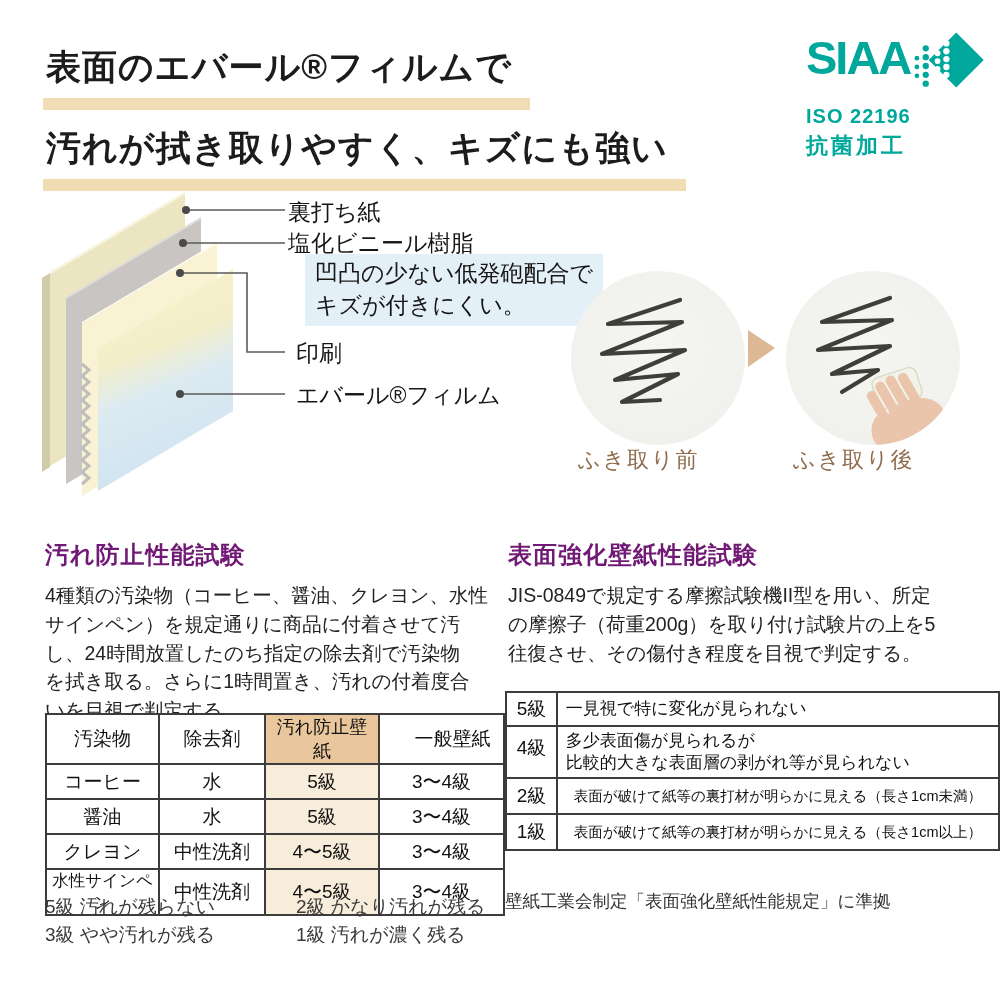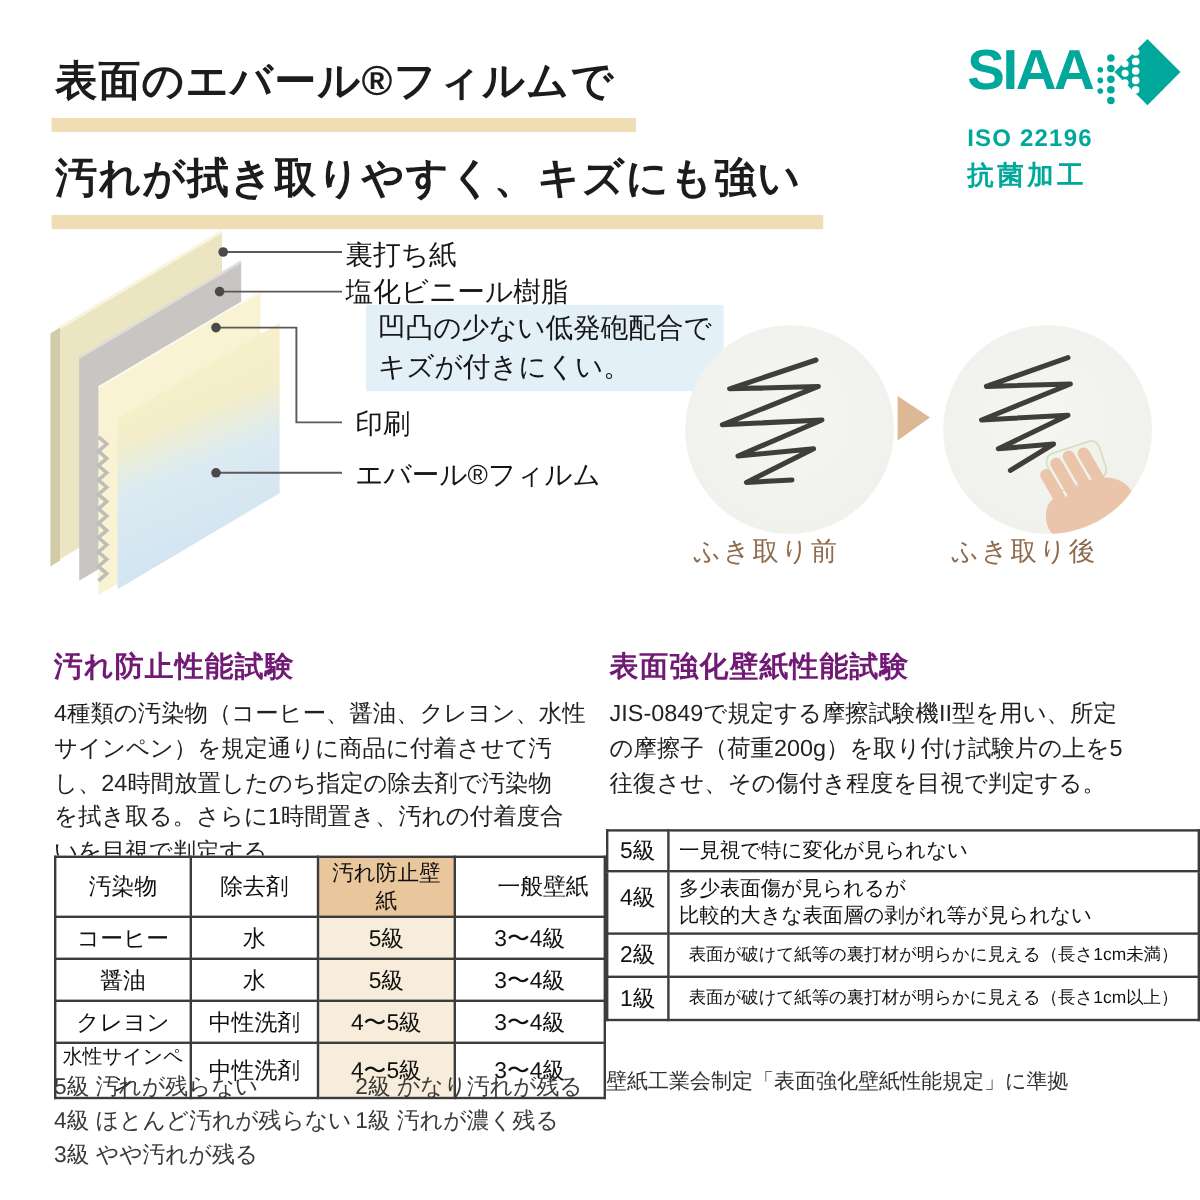--- a/index.html
+++ b/index.html
@@ -219,21 +219,20 @@
     <td class="small">水性サインペン</td>
     <td>中性洗剤</td>
     <td class="accent">4〜5級</td>
     <td>3〜4級</td>
   </tr>
 </tbody>
   </table>
 
 <div class="abs legend" style="left:45px;top:893px">
   <div>5級 汚れが残らない</div>
-  <div>4級 ほとんど汚れが残らない</div>
   <div>3級 やや汚れが残る</div>
 </div>
 <div class="abs legend" style="left:296px;top:893px">
   <div>2級 かなり汚れが残る</div>
   <div>1級 汚れが濃く残る</div>
 </div>
 
 <div class="abs sec-heading" style="left:508px;top:539px">表面強化壁紙性能試験</div>
 <div class="abs para" style="left:508px;top:581px;width:468px">JIS-0849で規定する摩擦試験機II型を用い、所定
 の摩擦子（荷重200g）を取り付け試験片の上を5

